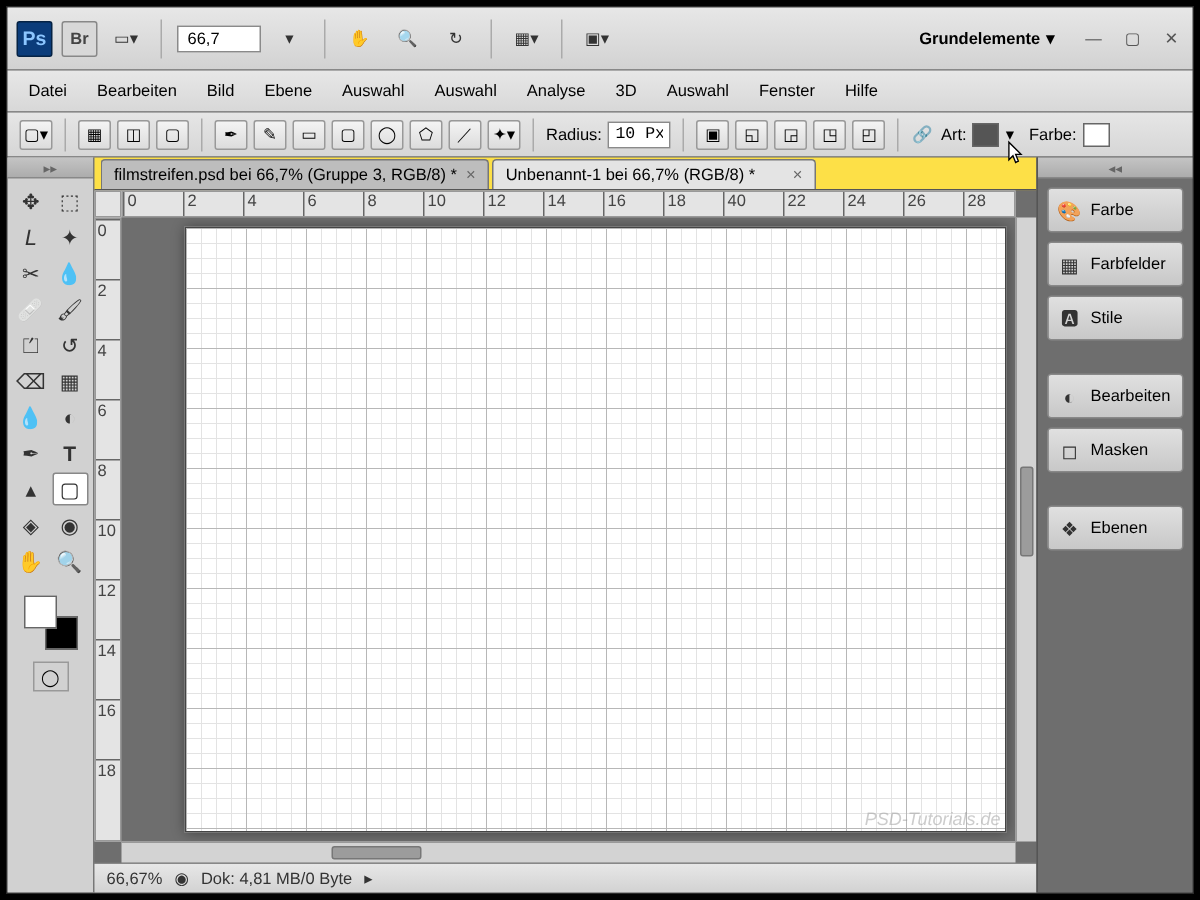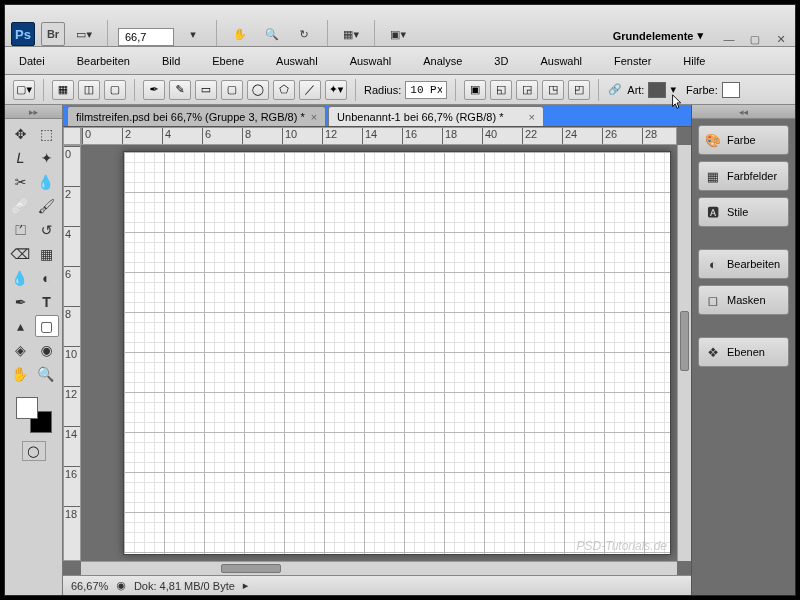--- a/index.html
+++ b/index.html
@@ -1,30 +1,30 @@
 <!DOCTYPE html>
 <html><head>
 <meta charset="utf-8">
 <style>
 * { box-sizing: border-box; margin: 0; padding: 0; font-family: Tahoma, Arial, sans-serif; font-size: 11px; }
 body { background: #000; width: 800px; height: 600px; overflow: hidden; position: relative; }
 .app-frame { position: absolute; left: 4px; top: 4px; right: 4px; bottom: 4px; background: #535353; border: 1px solid #2a2a2a; }
 
 
-.top-bar { height: 42px; background: linear-gradient(#e7e7e7,#d2d2d2); border-bottom: 1px solid #888; display: flex; align-items: flex-end; padding: 0 6px; gap: 6px; }
+.top-bar { height: 42px; background: linear-gradient(#e7e7e7,#d2d2d2); border-bottom: 1px solid #888; display: flex; align-items: center; padding: 0 6px; gap: 6px; }
 .ps-icon { width: 24px; height: 24px; background: #0b3c7a; color: #8cc6ff; font-weight: bold; font-size: 13px; display: flex; align-items: center; justify-content: center; border: 1px solid #052244; border-radius: 2px; }
 .br-icon { width: 24px; height: 24px; background: #d8d8d8; color: #444; font-weight: bold; font-size: 11px; display: flex; align-items: center; justify-content: center; border: 1px solid #888; border-radius: 2px; }
 .tb-btn { width: 26px; height: 24px; display: flex; align-items: center; justify-content: center; color: #333; border: 1px solid transparent; border-radius: 2px; cursor: pointer; }
 .zoom-display { background: #fff; border: 1px solid #8a8a8a; padding: 2px 6px; width: 56px; }
 .sep { width: 1px; height: 26px; background: #aaa; margin: 0 4px; }
 .workspace-picker { margin-left: auto; font-weight: bold; padding: 4px 8px; display: flex; align-items: center; gap: 4px; cursor: pointer; }
 .win-ctrl { width: 16px; height: 14px; color: #555; display: flex; align-items: center; justify-content: center; cursor: pointer; margin-left: 4px; }
 
 
-.menu-bar { height: 28px; background: linear-gradient(#e7e7e7,#d8d8d8); border-bottom: 1px solid #888; display: flex; align-items: center; padding: 0 4px; gap: 12px; }
+.menu-bar { height: 28px; background: linear-gradient(#e7e7e7,#d8d8d8); border-bottom: 1px solid #888; display: flex; align-items: center; padding: 0 4px; }
 .menu-item { padding: 5px 10px; cursor: pointer; }
 
 
 .options-bar { height: 30px; background: linear-gradient(#e6e6e6,#d6d6d6); border-bottom: 1px solid #888; display: flex; align-items: center; padding: 0 8px; gap: 4px; }
 .opt-btn { width: 22px; height: 20px; border: 1px solid #999; background: linear-gradient(#f4f4f4,#dcdcdc); border-radius: 2px; cursor: pointer; display: flex; align-items: center; justify-content: center; }
 .mini-sep { width: 1px; height: 22px; background: #aaa; margin: 0 4px; }
 .radius-input { width: 42px; border: 1px solid #8a8a8a; background: #fff; padding: 2px 4px; font-family: Liberation Mono, monospace; }
 .swatch { width: 18px; height: 16px; border: 1px solid #666; cursor: pointer; }
 
 
@@ -36,21 +36,21 @@
 .tool-grid { display: grid; grid-template-columns: 24px 24px; padding: 4px; gap: 2px; justify-content: center; }
 .tool { width: 24px; height: 22px; display: flex; align-items: center; justify-content: center; border: 1px solid transparent; border-radius: 2px; cursor: pointer; color: #333; font-size: 14px; }
 .tool.active { background: #fff; border-color: #888; box-shadow: inset 0 0 0 1px #fff; }
 .color-swatches { position: relative; width: 36px; height: 36px; margin: 8px auto; }
 .fg-swatch { position: absolute; width: 22px; height: 22px; background: #fff; border: 1px solid #666; top: 0; left: 0; }
 .bg-swatch { position: absolute; width: 22px; height: 22px; background: #000; border: 1px solid #666; bottom: 0; right: 0; }
 .qmask { width: 24px; height: 20px; margin: 4px auto; border: 1px solid #999; display:flex;align-items:center;justify-content:center; cursor:pointer; }
 
 
 .doc-area { flex: 1; display: flex; flex-direction: column; background: #6e6e6e; position: relative; }
-.tab-strip { height: 22px; background: #3b82f6; display: flex; align-items: flex-end; padding-left: 4px; border-bottom: 1px solid #555;}
+.tab-strip { height: 22px; background: #fde047; display: flex; align-items: flex-end; padding-left: 4px; border-bottom: 1px solid #555;}
 .doc-tab { height: 20px; padding: 3px 8px; background: #bdbdbd; border: 1px solid #777; border-bottom: none; margin-right: 2px; border-radius: 3px 3px 0 0; cursor: pointer; display: flex; align-items: center; gap: 6px; font-size: 10px; }
 .doc-tab.active { background: #e4e4e4; gap: 25px; }
 .tab-close { color: #666; cursor: pointer; }
 .ruler-area { flex: 1; position: relative; background: #6e6e6e; }
 .ruler-corner { position: absolute; left: 0; top: 0; width: 18px; height: 18px; background: #e4e4e4; border: 1px solid #999; }
 .ruler-h { position: absolute; left: 18px; right: 14px; top: 0; height: 18px; background: #e4e4e4; border: 1px solid #999; display: flex; font-size: 8px; color: #444; overflow:hidden;}
 .ruler-h span { width: 40px; border-left: 1px solid #666; padding-left:2px; flex-shrink:0;}
 .ruler-v { position: absolute; left: 0; top: 18px; bottom: 14px; width: 18px; background: #e4e4e4; border: 1px solid #999; display:flex; flex-direction:column; font-size:8px; color:#444; overflow:hidden;}
 .ruler-v span { height: 40px; border-top: 1px solid #666; writing-mode: horizontal-tb; padding:1px;}
 .canvas-vp { position: absolute; left: 18px; top: 18px; right: 14px; bottom: 14px; background: #6e6e6e; overflow: hidden; }

